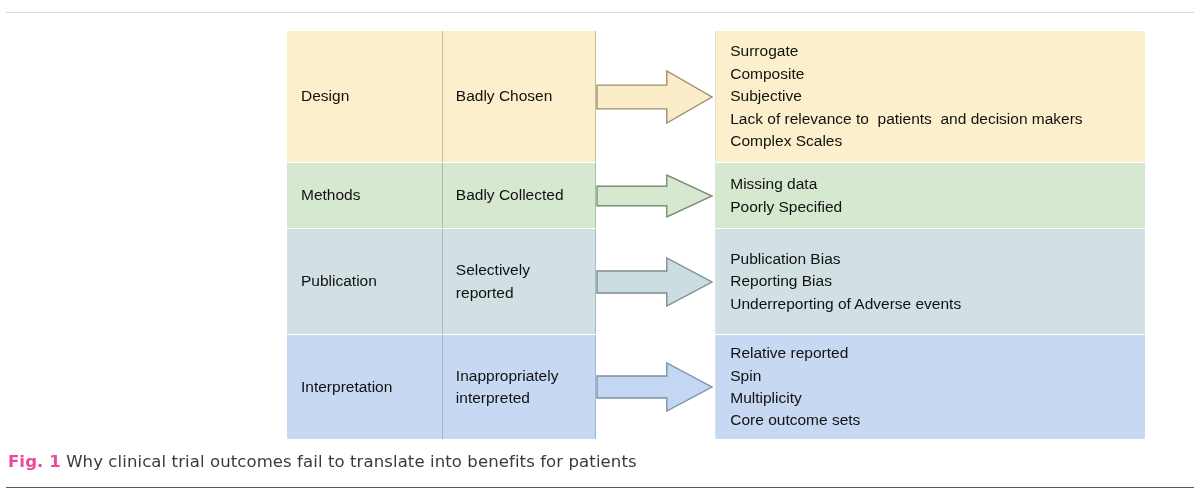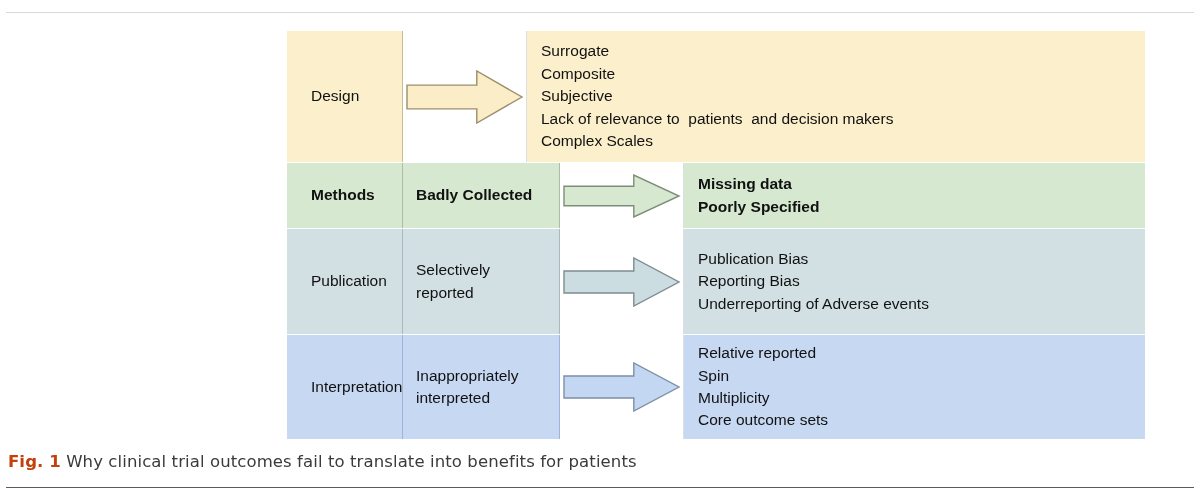--- a/index.html
+++ b/index.html
@@ -33,24 +33,24 @@
     display: flex;
     width: 858px;
   }
   .cell {
     box-sizing: border-box;
     font-size: 15.5px;
     color: #111111;
     line-height: 1.45;
   }
   .cell-stage {
-    width: 116px;
+    width: 160px;
     display: flex;
     align-items: center;
-    padding-left: 24px;
+    padding-left: 14px;
     border-right: 1px solid #b9c3c7;
     text-align: right;
   }
   .cell-problem {
     width: 157px;
     display: flex;
     align-items: center;
     padding-left: 13px;
     border-right: 1px solid #b9c3c7;
   }
@@ -97,21 +97,21 @@
     left: 8px;
     top: 452px;
     width: 1184px;
     font-family: "DejaVu Sans", sans-serif;
     font-size: 16.5px;
     color: #3a3a3a;
     letter-spacing: 0.1px;
   }
   .caption .fig-label {
     font-weight: bold;
-    color: #c2410c;
+    color: #ec4899;
   }
   .rule {
     position: absolute;
     left: 6px;
     top: 487px;
     width: 1188px;
     height: 1px;
     background: #5b5b5b;
   }
   .rule-top {
@@ -128,34 +128,39 @@
 
 <div class="page">
 
   <div class="rule-top"></div>
 
   <div class="figure" id="figure-table">
       <div class="row row-0" style="background: rgb(252, 239, 203);">
         <div class="cell cell-stage" style="border-right: 1px solid rgb(201, 188, 146);">
           <span>Design</span>
         </div>
+        <div class="cell cell-problem" style="border-right: 1px solid rgb(201, 188, 146);">
+          <div>
+            <div class="problem-two-line">Badly  Chosen</div>
+          </div>
+        </div>
         <div class="cell cell-arrow" style="border-right: 1px solid rgb(220, 223, 225);">
           <svg class="arrow-svg" width="118" height="54" viewBox="0 0 118 54">
             <polygon points="1.0,15.1 70.8,15.1 70.8,1.0 116.0,27.0 70.8,53.0 70.8,38.9 1.0,38.9" fill="#FAEDC8" stroke="#9C8E6B" stroke-width="1.4" stroke-linejoin="miter"></polygon>
           </svg>
         </div>
         <div class="cell cell-outcomes">
           <div class="line">Surrogate</div>
           <div class="line">Composite</div>
           <div class="line">Subjective</div>
           <div class="line">Lack of relevance to  patients  and decision makers</div>
           <div class="line">Complex Scales</div>
         </div>
       </div>
-      <div class="row row-1" style="background: rgb(215, 232, 208); font-weight: bold;">
+      <div class="row row-1" style="background: rgb(215, 232, 208);">
         <div class="cell cell-stage" style="border-right: 1px solid rgb(170, 190, 163);">
           <span>Methods</span>
         </div>
         <div class="cell cell-problem" style="border-right: 1px solid rgb(170, 190, 163);">
           <div>
             <div class="problem-two-line">Badly Collected</div>
           </div>
         </div>
         <div class="cell cell-arrow" style="border-right: 1px solid rgb(220, 223, 225);">
           <svg class="arrow-svg" width="118" height="44" viewBox="0 0 118 44">

